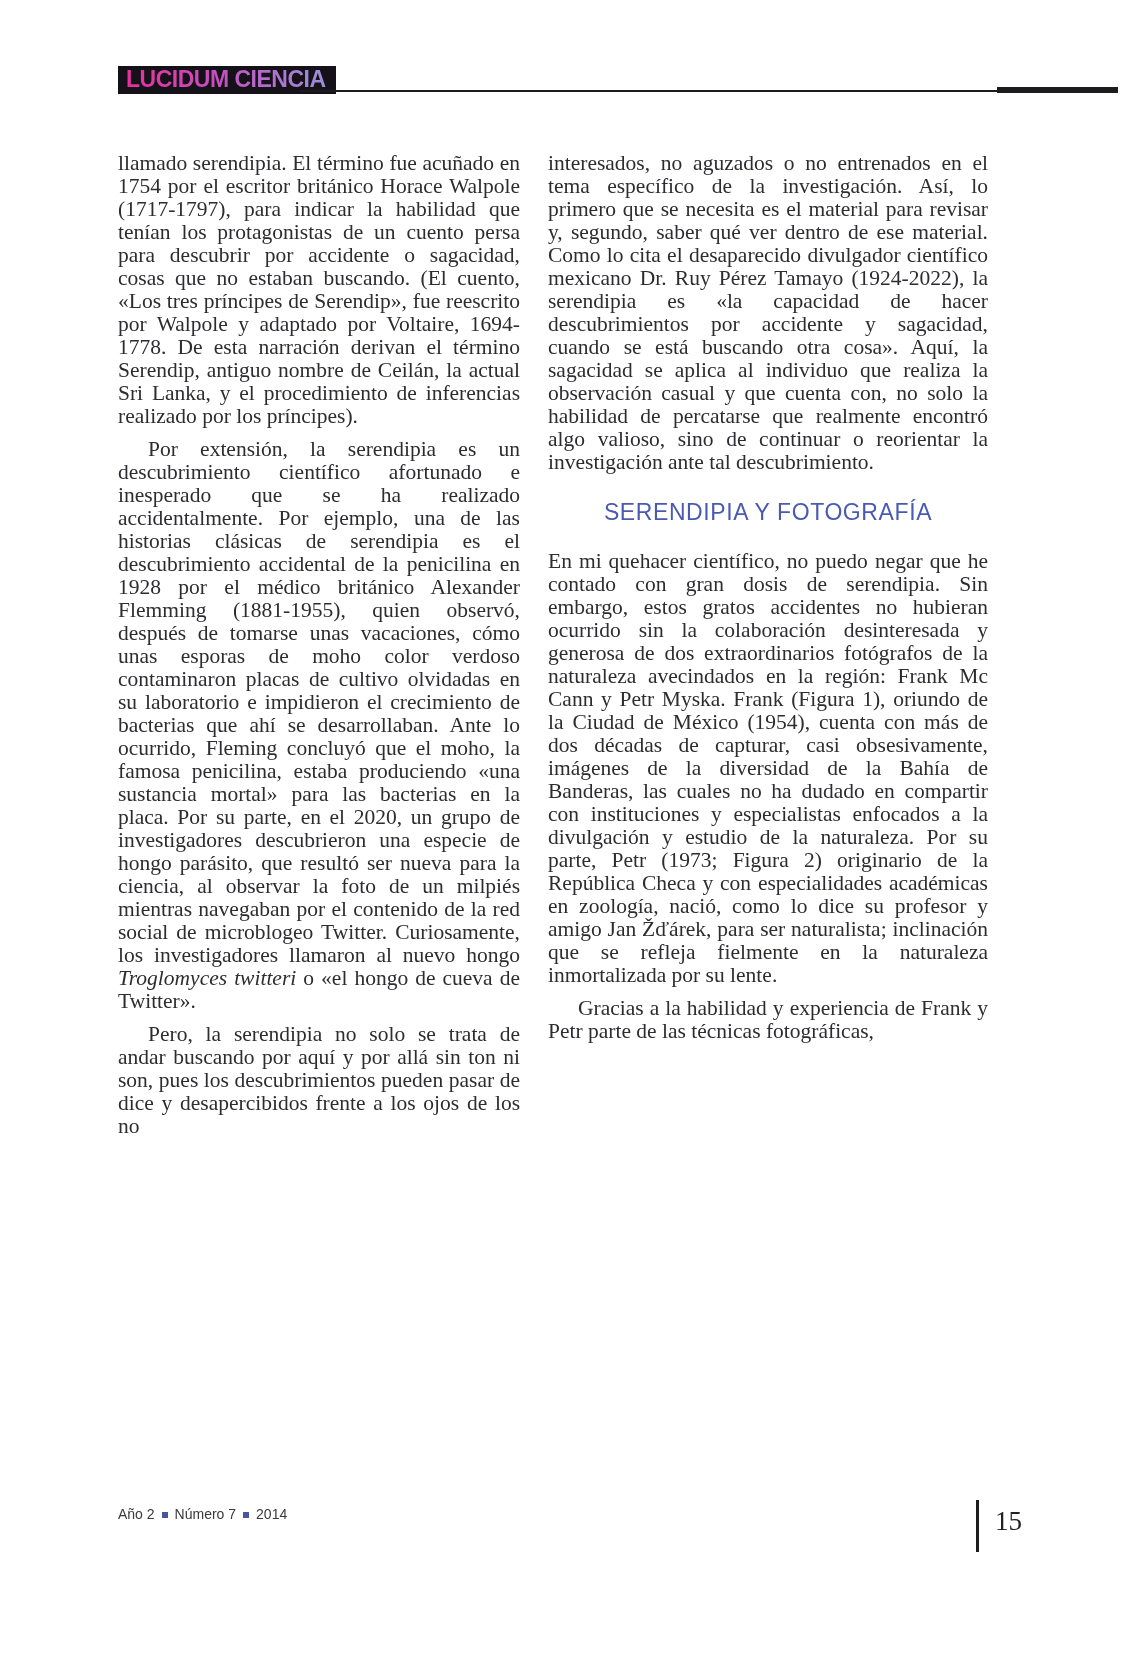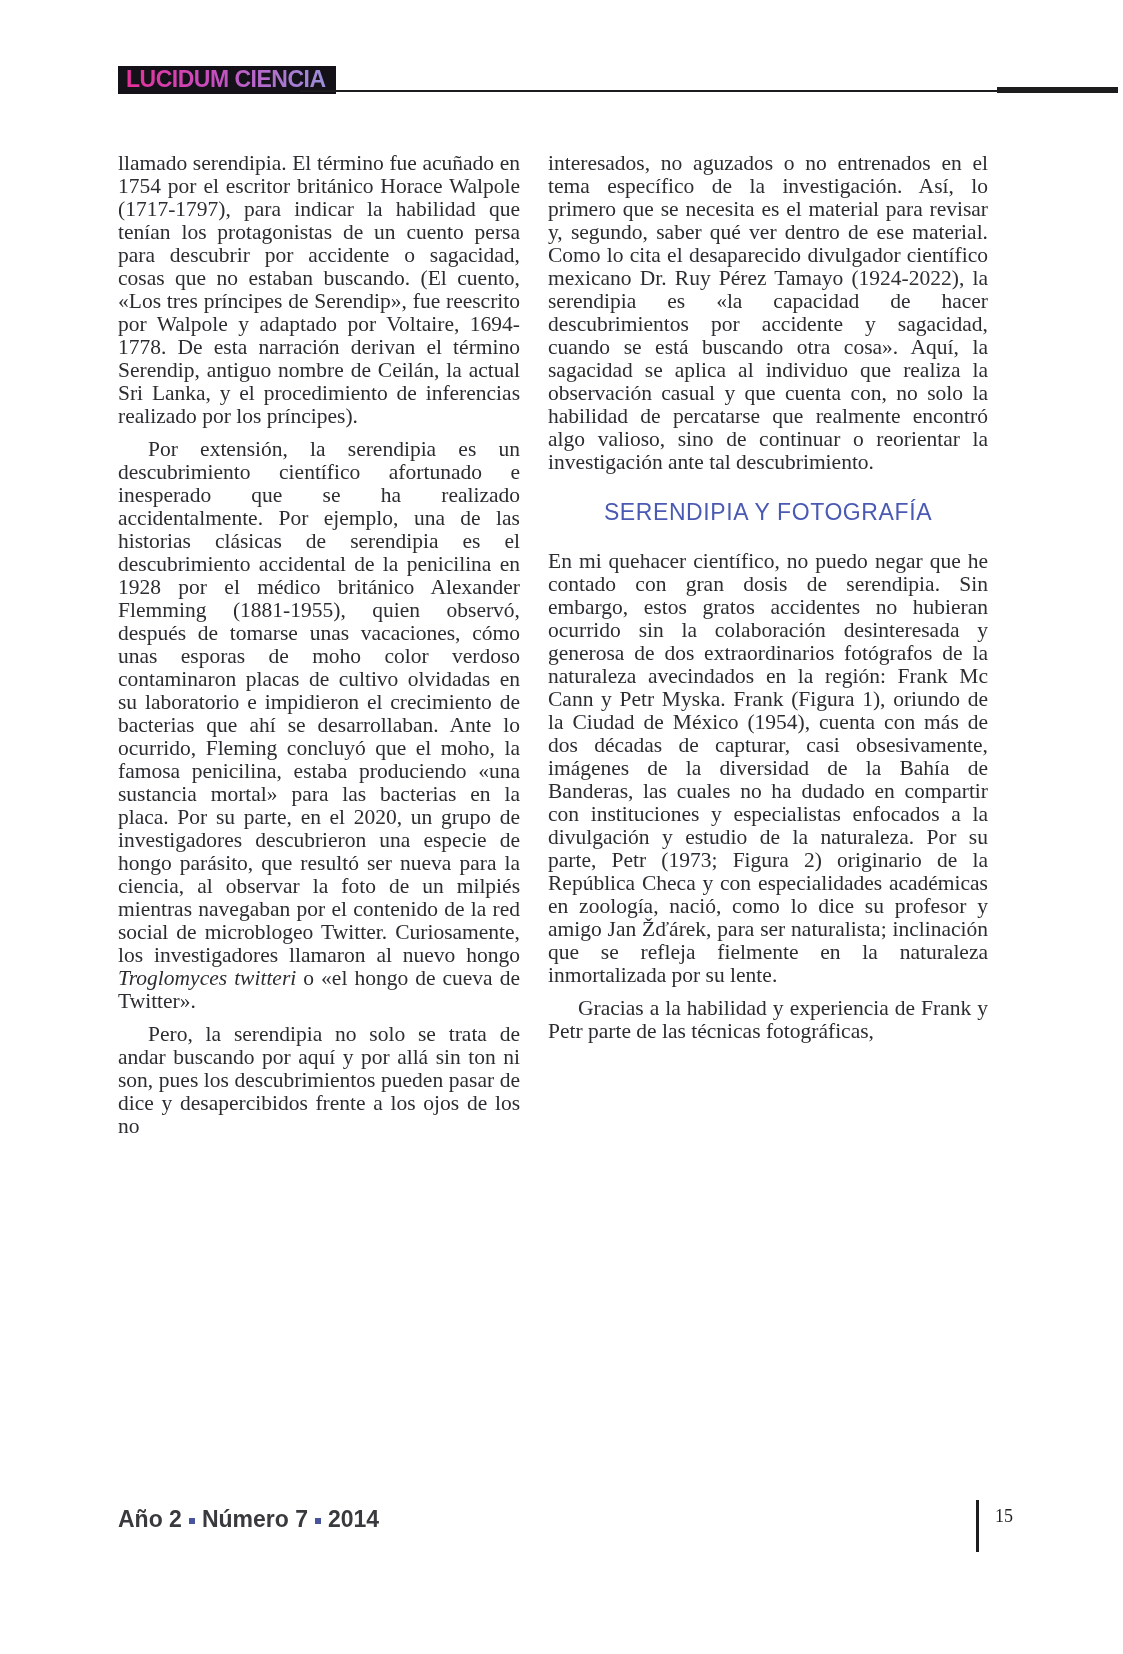--- a/index.html
+++ b/index.html
@@ -40,39 +40,39 @@
   .section-heading {
     font-family:"Liberation Sans", sans-serif;
     font-weight:normal; font-size:23px; letter-spacing:0.6px;
     color:#4a5ab2; margin:27px 0 26px 0; text-align:center;
   }
 
   
   .footer-issue {
     position:absolute; left:118px; top:1506px;
     font-family:"Liberation Sans", sans-serif;
-    font-size:23px; color:#3a393d; display:flex; align-items:center;font-weight:bold;
+    font-size:14px; color:#3a393d; display:flex; align-items:center;
   }
   .issue-sep {
     display:inline-block; width:6px; height:6px; background:#47549e;
     margin:2px 7px 0 7px;
   }
   .footer-journal {
     position:absolute; left:118px; top:1536px;
     font-family:"Liberation Sans", sans-serif;
     font-size:17px; color:#3a393d;
   }
   .pageno-bar {
     position:absolute; left:976px; top:1500px; width:3px; height:52px;
     background:#1c1b1d;
   }
   .pageno {
     position:absolute; left:995px; top:1506px;
     font-family:"Liberation Serif", serif;
-    font-size:18px; color:#232227;
+    font-size:27px; color:#232227;
   }
 </style>
 </head>
 <body>
 
 <div class="page">
 
   <div class="logo-box">
     <span class="logo-text">LUCIDUM CIENCIA</span>
   </div>

